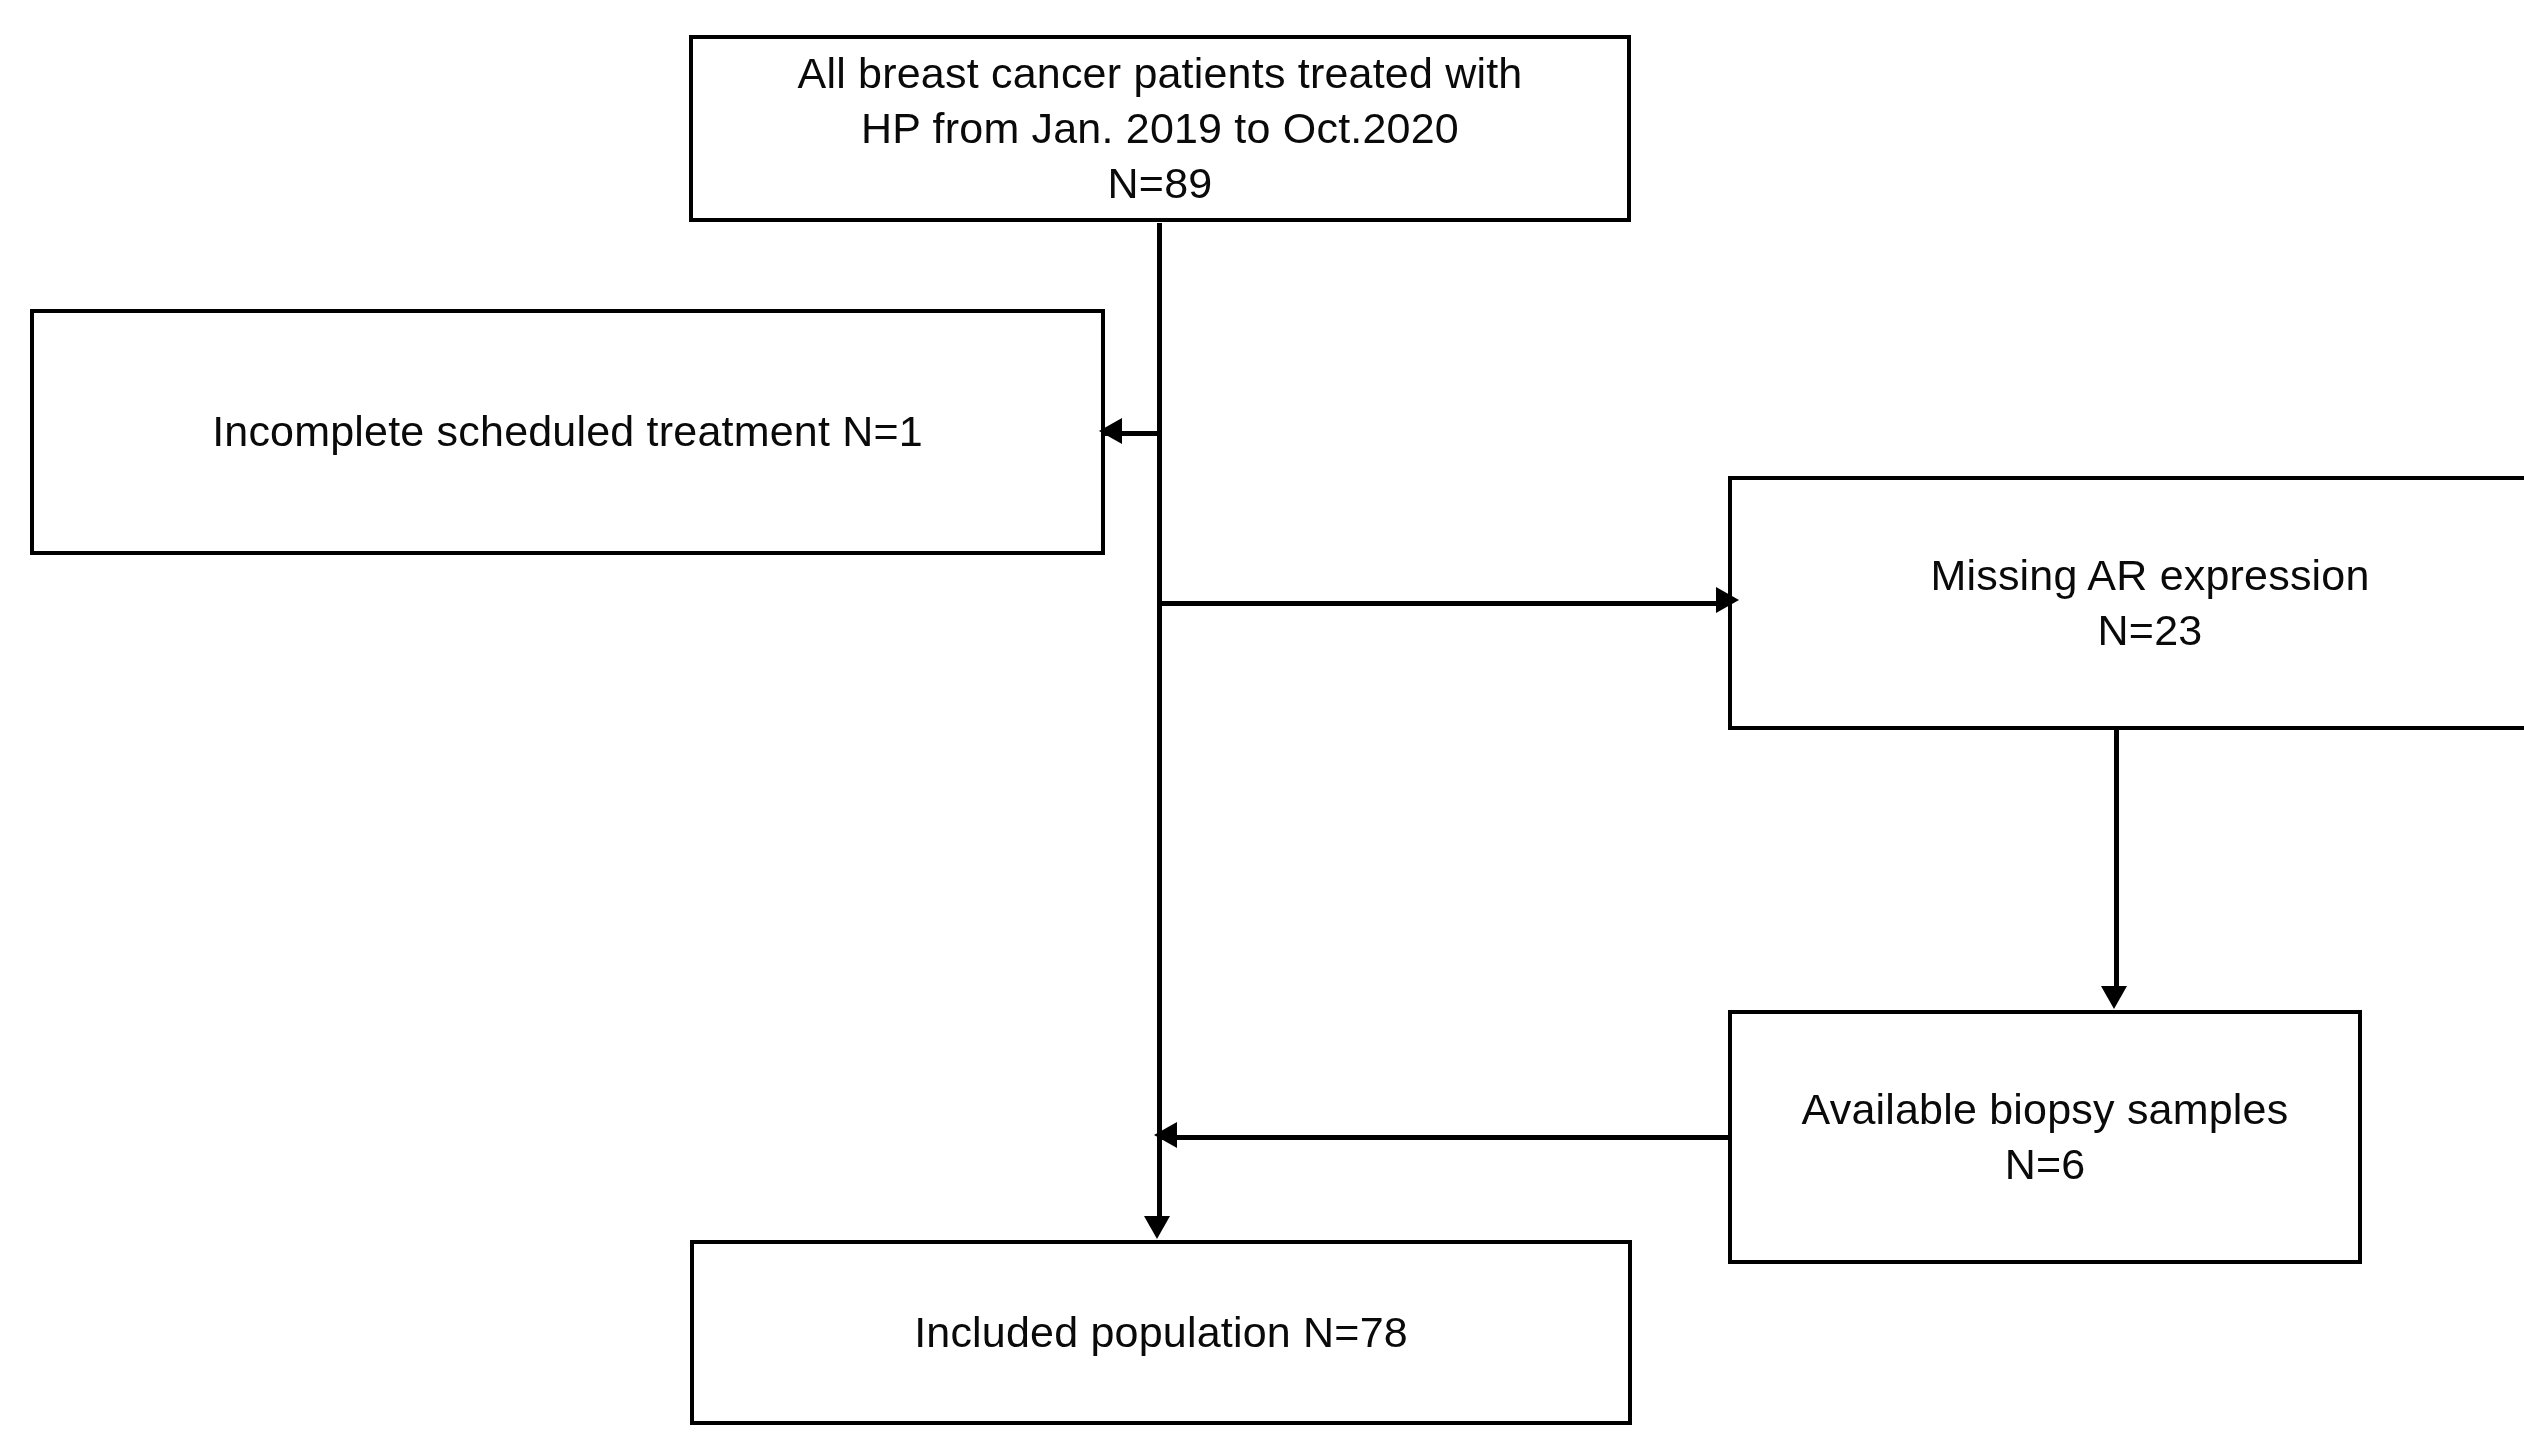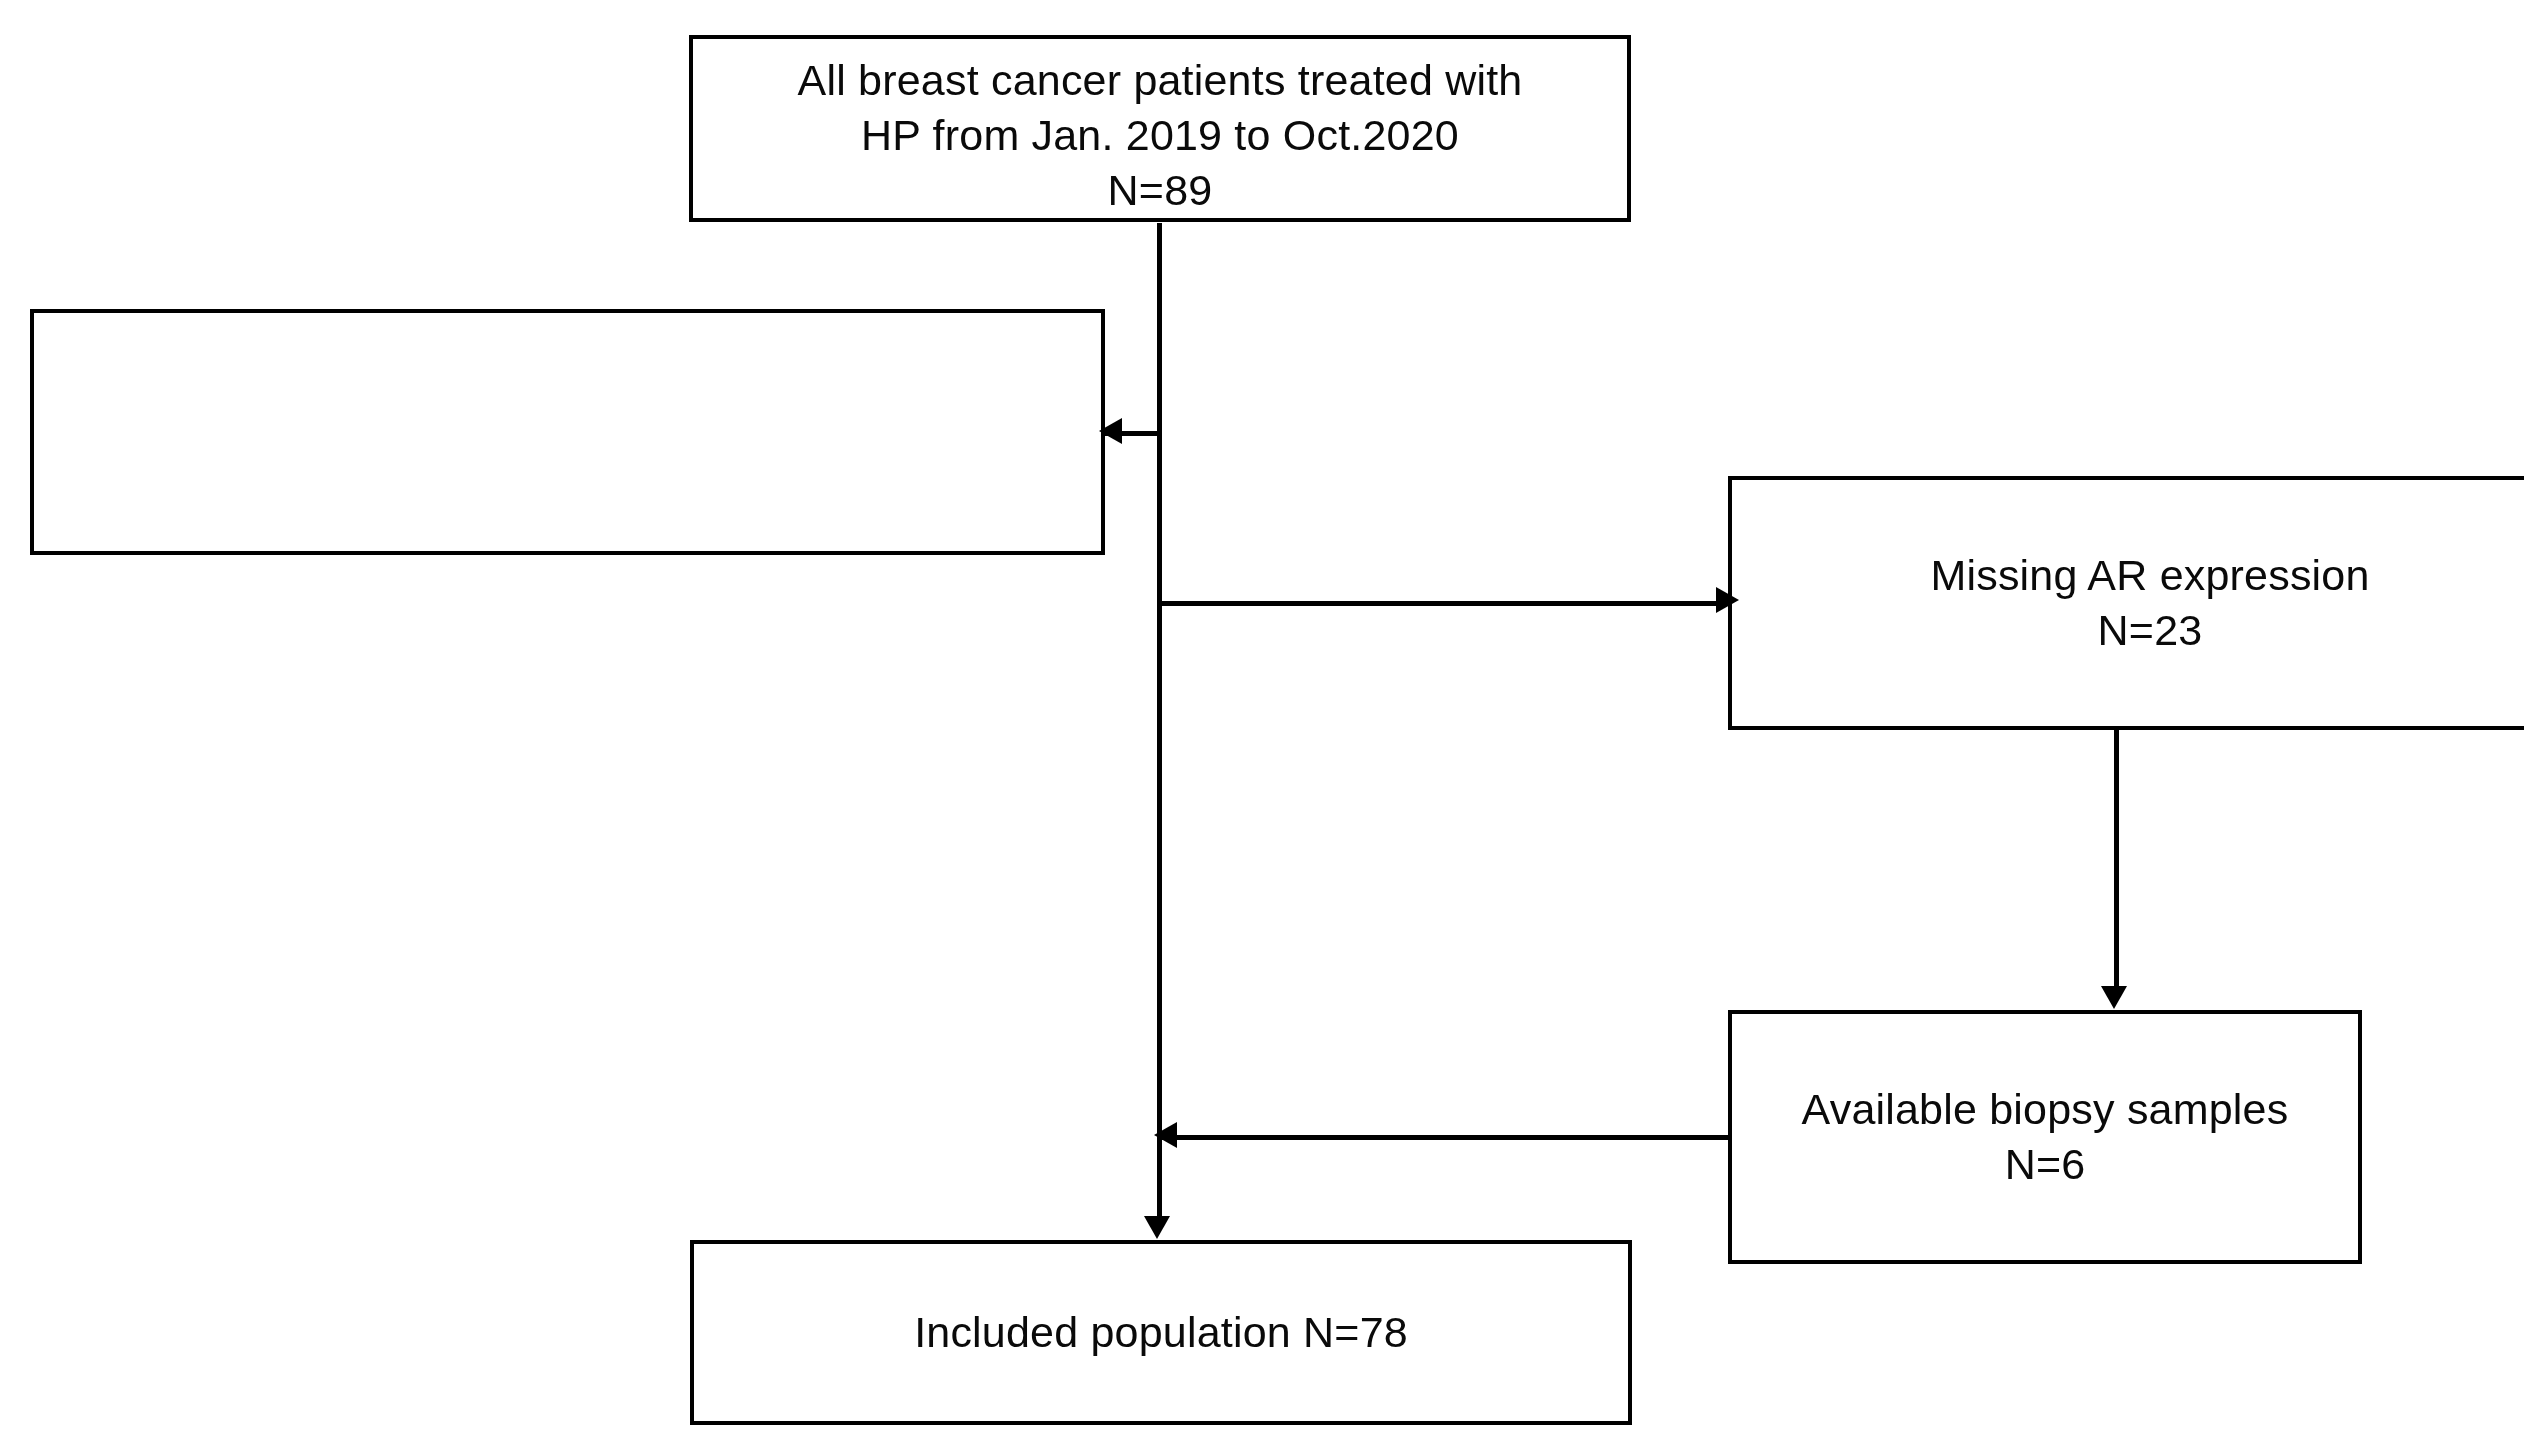--- a/index.html
+++ b/index.html
@@ -36,21 +36,21 @@
   .node .lines {
     width: 100%;
     padding: 0 14px;
     box-sizing: border-box;
   }
   .node .lines div {
     white-space: nowrap;
   }
 
   
-  #node-source   { left: 689px;  top: 35px;   width: 942px; height: 187px; align-items: flex-end; }
+  #node-source   { left: 689px;  top: 35px;   width: 942px; height: 187px; }
   #node-excluded { left: 30px;   top: 309px;  width: 1075px; height: 246px; }
   #node-missing  { left: 1728px; top: 476px;  width: 844px;  height: 254px; }
   #node-biopsy   { left: 1728px; top: 1010px; width: 634px;  height: 254px; }
   #node-included { left: 690px;  top: 1240px; width: 942px; height: 185px; }
 
   
   .edge {
     position: absolute;
     background: #000000;
   }
@@ -107,20 +107,21 @@
   <div class="node" id="node-source">
     <div class="lines">
       <div>All breast cancer patients treated with</div>
       <div>HP from Jan. 2019 to Oct.2020</div>
       <div>N=89</div>
     </div>
   </div>
 
   <div class="node" id="node-excluded">
     <div class="lines">
+      <div>Incomplete scheduled treatment N=1</div>
     </div>
   </div>
 
   <div class="node" id="node-missing">
     <div class="lines">
       <div>Missing AR expression</div>
       <div>N=23</div>
     </div>
   </div>
 

